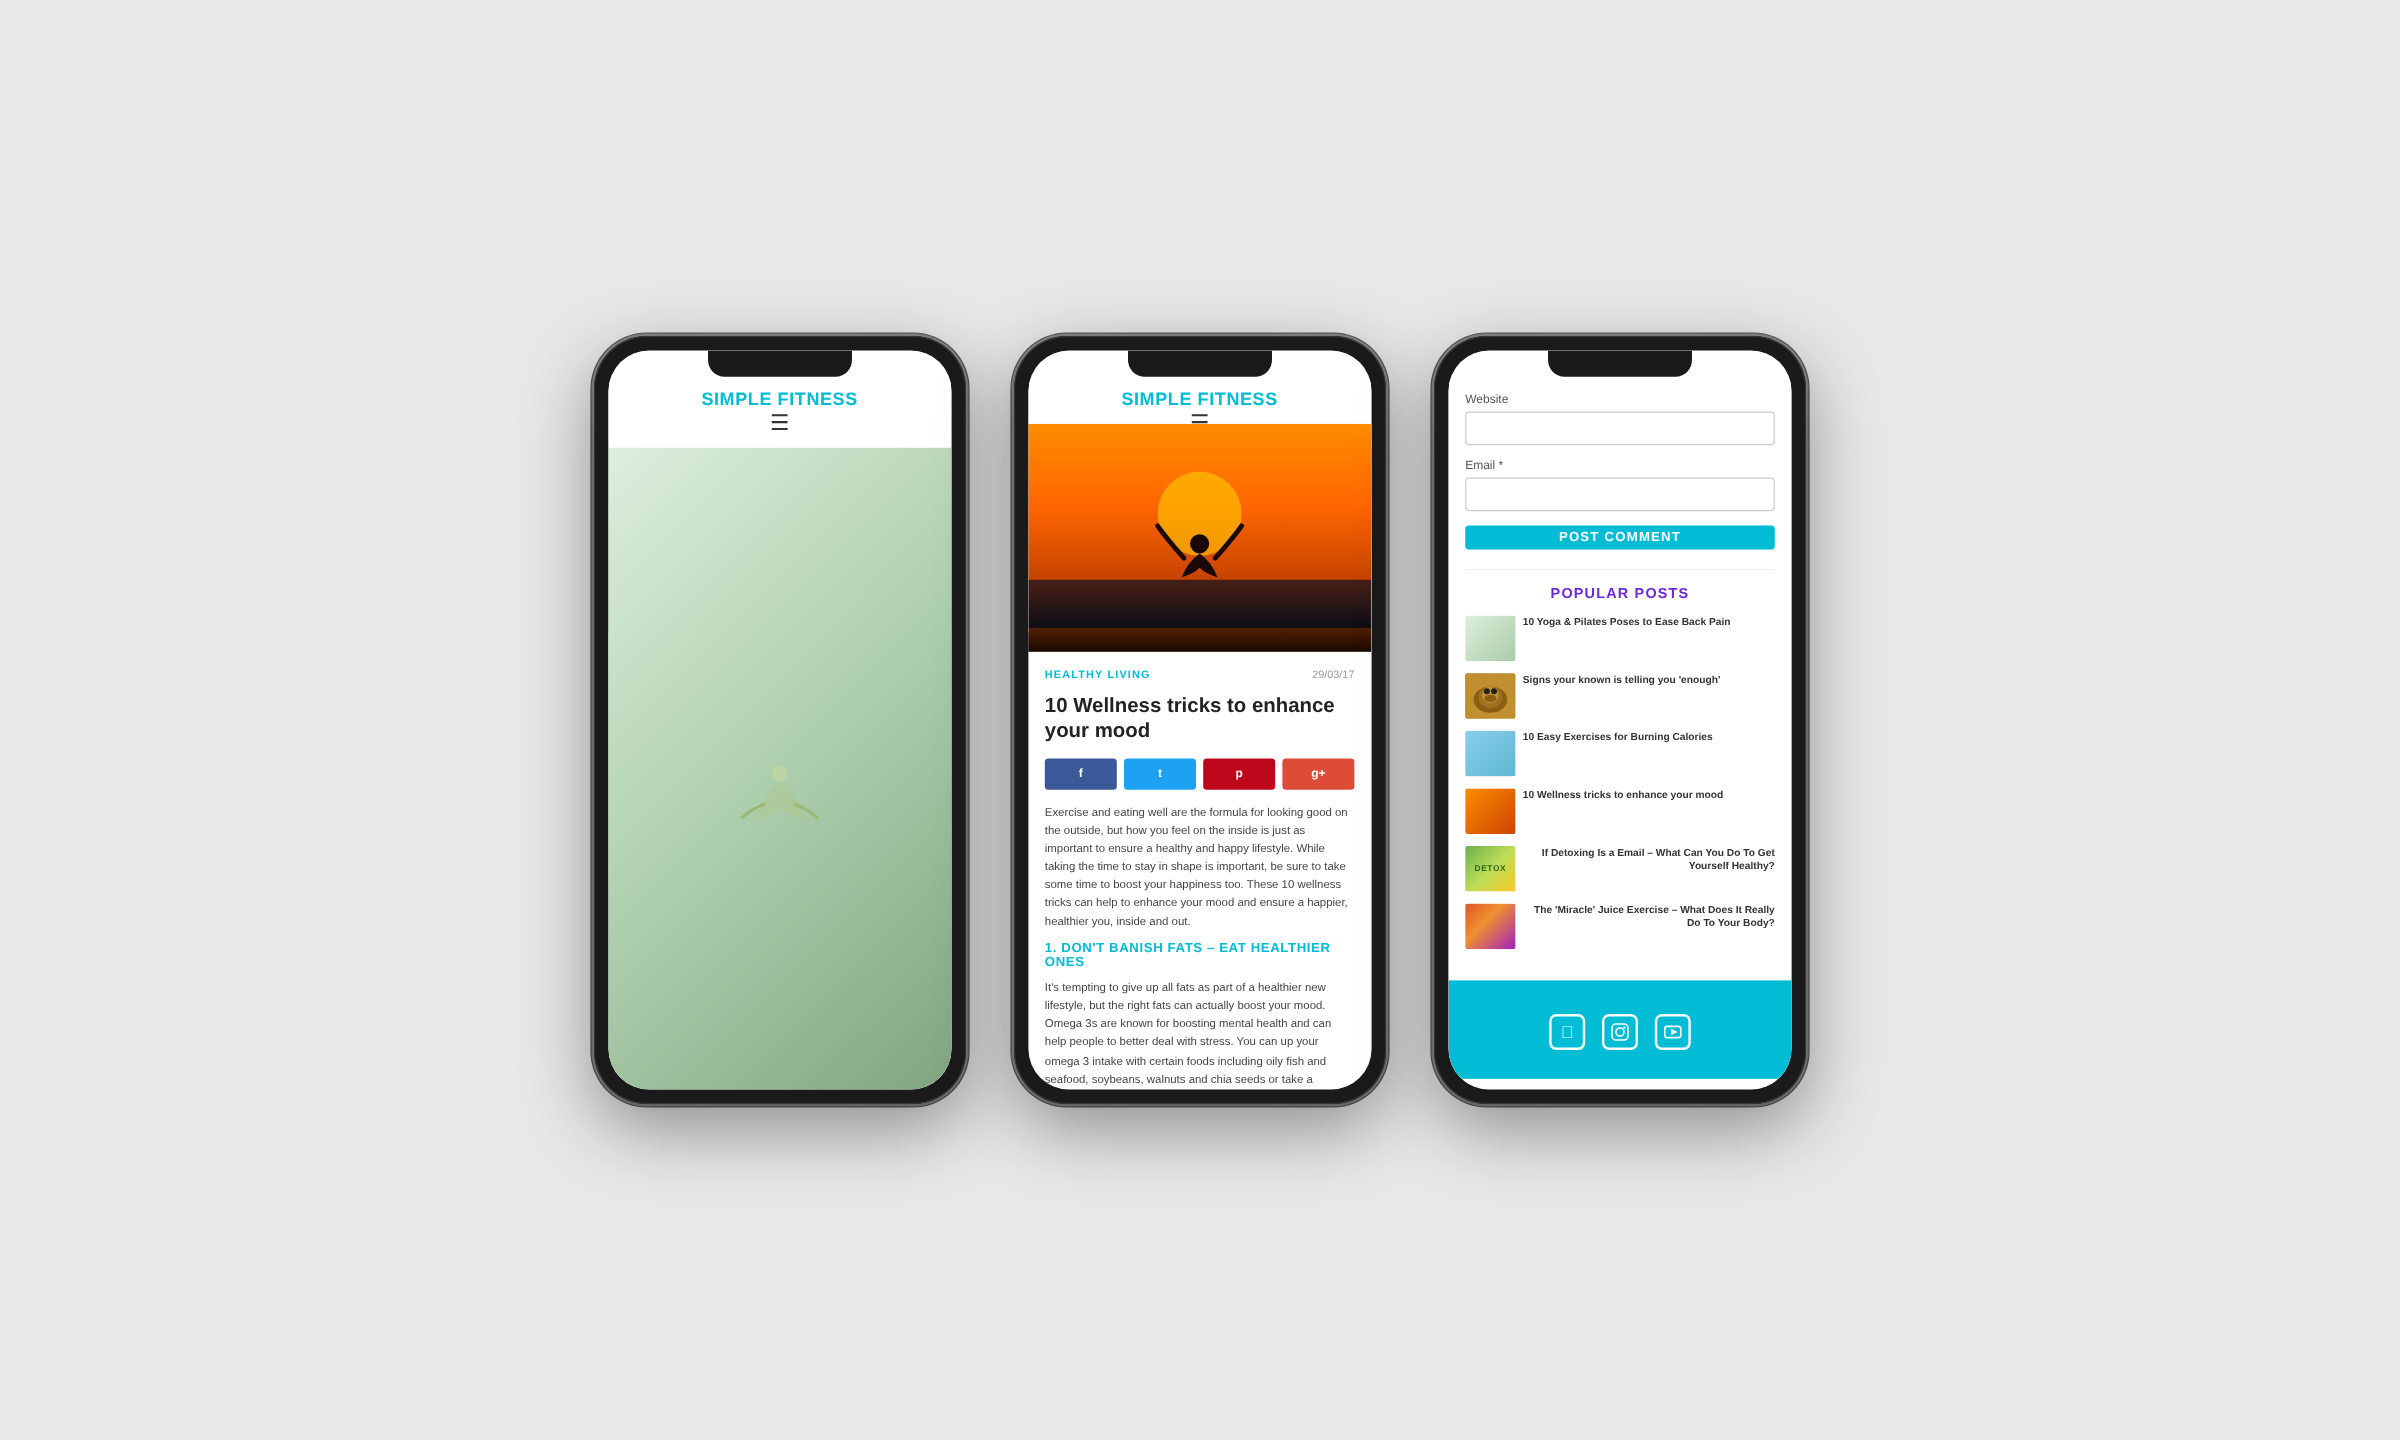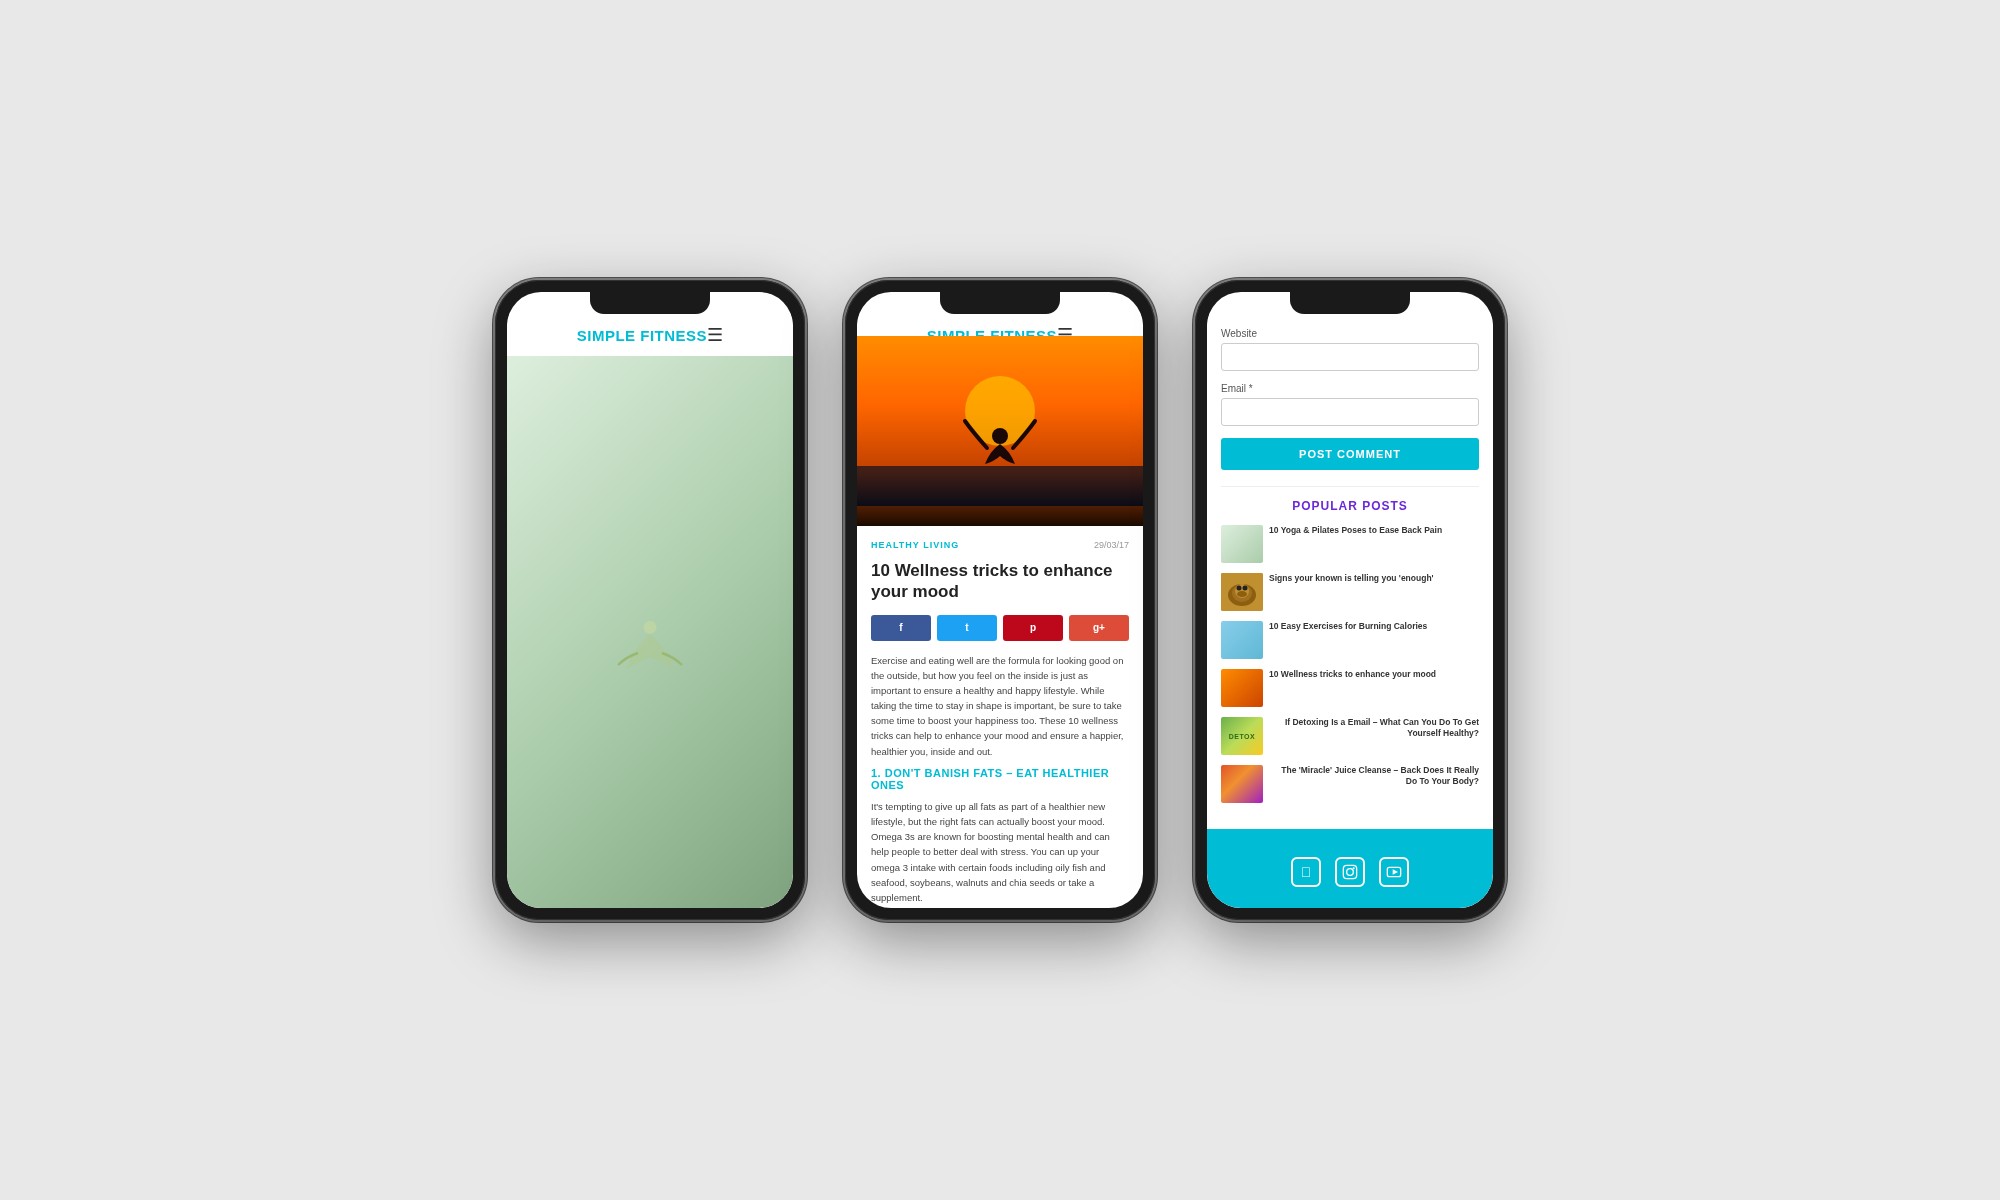--- a/index.html
+++ b/index.html
@@ -65,20 +65,21 @@
     }
     .phone-scroll::-webkit-scrollbar { display: none; }
 
     
     .site-header {
       display: flex;
       justify-content: center;
       align-items: center;
       padding: 10px 14px;
       background: white;
+      flex-direction: column;
     }
     .site-logo {
       font-size: 15px;
       font-weight: 900;
       color: #00bcd4;
       letter-spacing: 0.5px;
     }
     .hamburger {
       font-size: 18px;
       color: #333;
@@ -194,21 +195,21 @@
     .form-input {
       width: 100%;
       height: 28px;
       border: 1px solid #ccc;
       border-radius: 3px;
       padding: 0 8px;
       font-size: 10px;
     }
     .post-comment-btn {
       width: 100%;
-      height: 32px;
+      height: 20px;
       background: #00bcd4;
       color: white;
       border: none;
       border-radius: 3px;
       font-size: 11px;
       font-weight: 700;
       letter-spacing: 1px;
       text-transform: uppercase;
       cursor: pointer;
       margin-bottom: 16px;
@@ -485,21 +486,21 @@
                   <div class="popular-thumb">
                     <div class="pthumb-detox">DETOX</div>
                   </div>
                   <div class="popular-item-title">If Detoxing Is a Email – What Can You Do To Get Yourself Healthy?</div>
                 </div>
 
                 <div class="popular-item">
                   <div class="popular-thumb">
                     <div class="pthumb-juice"></div>
                   </div>
-                  <div class="popular-item-title">The 'Miracle' Juice Cleanse – Back Does It Really Do To Your Body?</div>
+                  <div class="popular-item-title">The 'Miracle' Juice Exercise – What Does It Really Do To Your Body?</div>
                 </div>
 
               </div>
             </div>
           </div>
 
           <div class="footer-nav">
 
 
             <div class="social-icons-row">

